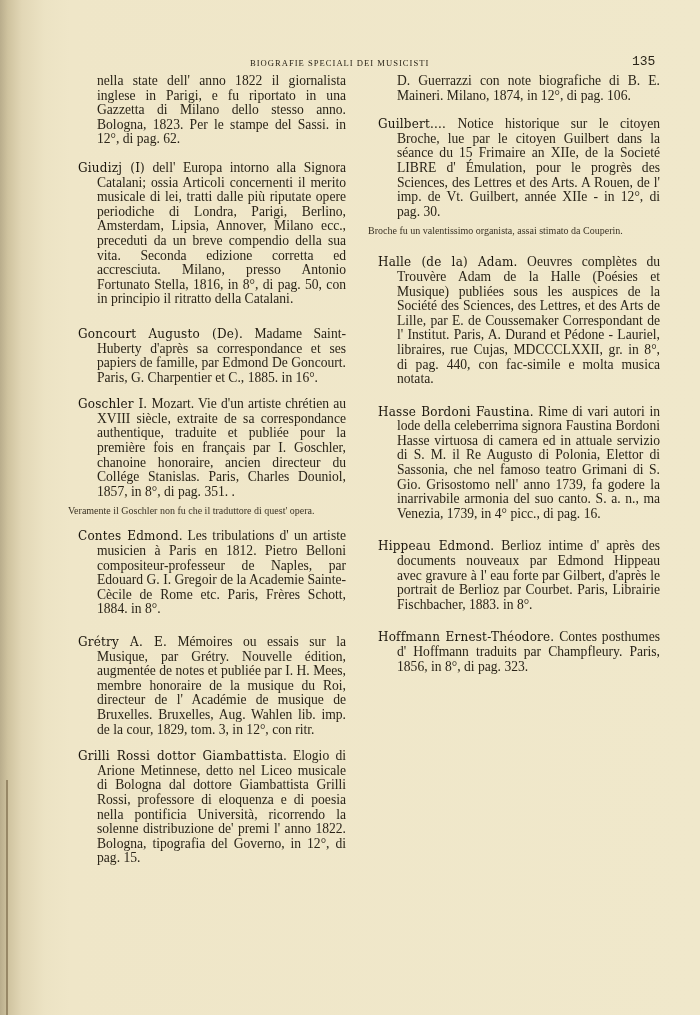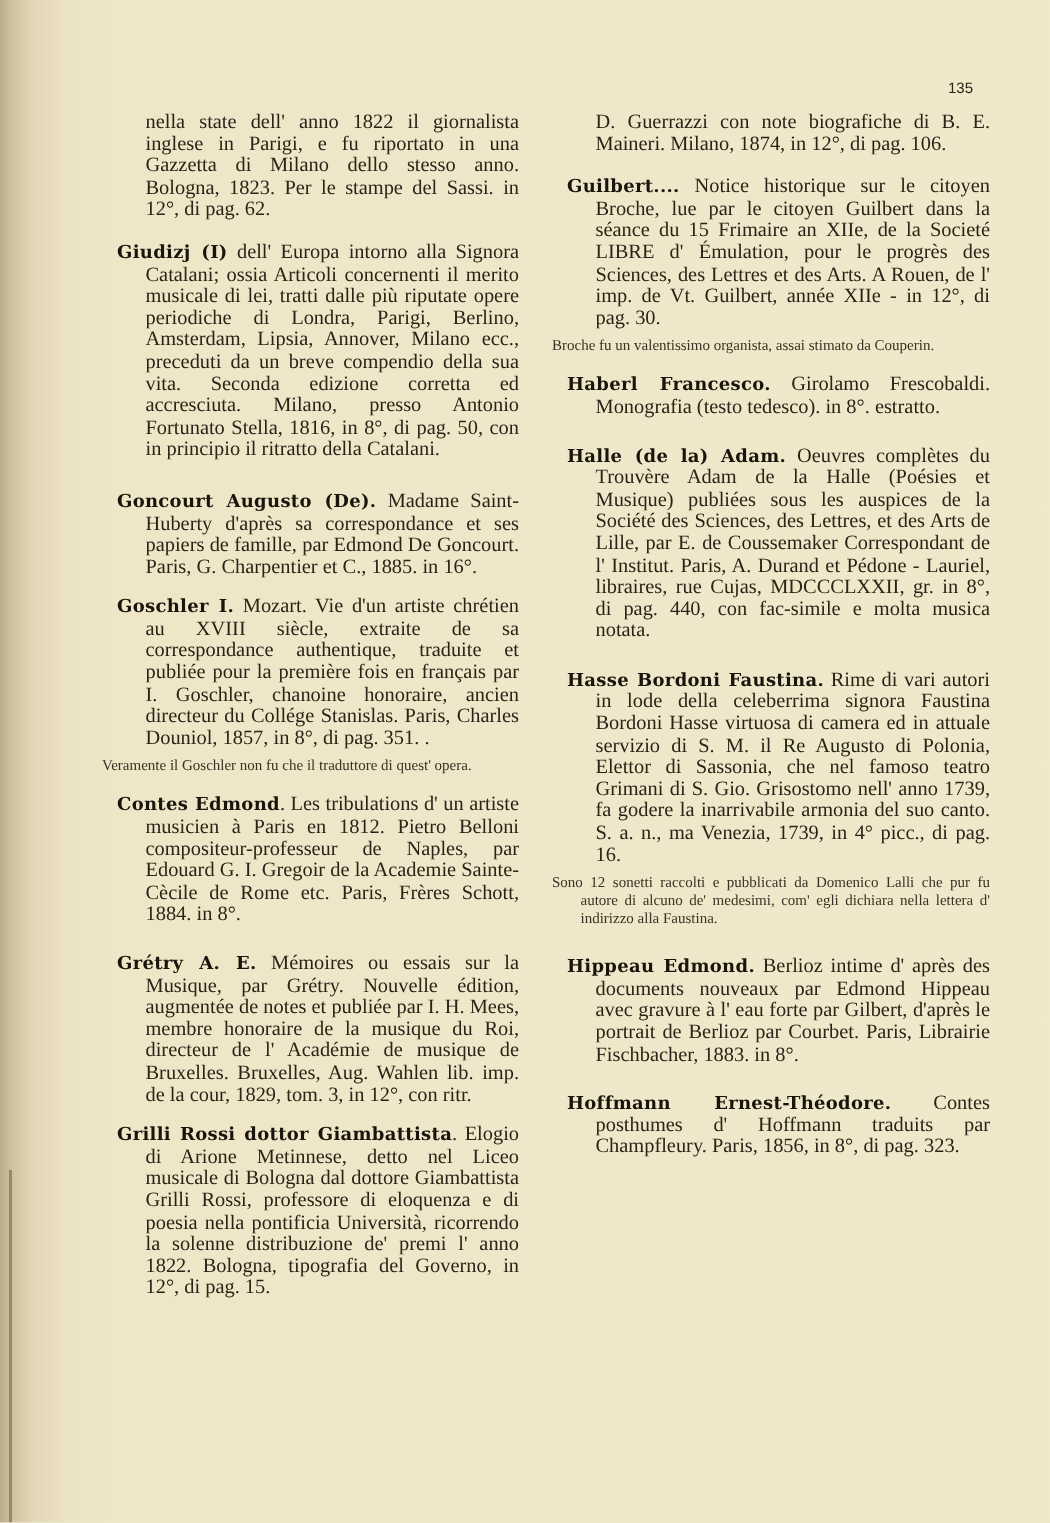--- a/index.html
+++ b/index.html
@@ -17,48 +17,49 @@
   .spine-line {
     position: absolute; left: 6px; top: 780px; width: 2px; height: 235px;
     background: #6b5a3a; opacity: 0.55;
   }
   .running-head {
     position: absolute; top: 58px; left: 250px; width: 320px;
     font-size: 8.6px; letter-spacing: 1px; text-align: left;
     font-family: "Liberation Serif", serif; color: #2a2418;
   }
   .page-number {
-    position: absolute; top: 54px; left: 632px; font-size: 10px;
-    font-family: Liberation Sans, sans-serif;
+    position: absolute; top: 54px; left: 632px; font-size: 13px;
+    font-family: Liberation Mono, monospace;
   }
   .col {
     position: absolute; top: 74px; width: 268px;
     font-family: "Liberation Serif", serif;
     font-size: 13.6px; line-height: 14.6px;
     text-align: justify;
   }
   .col.left { left: 78px; }
   .col.right { left: 378px; width: 282px; }
   .entry { margin: 0 0 12px 0; padding-left: 19px; text-indent: -19px; }
   .cont { margin: 0 0 12px 0; padding-left: 19px; text-indent: 0; }
   .head {
-    font-family: "DejaVu Serif", serif; font-weight: bold;
+    font-family: "DejaVu Serif", serif; font-weight: normal;
     font-size: 12px; letter-spacing: 0.2px; color: #1a150c;
   }
   .note {
     font-size: 10px; line-height: 12px; margin: -6px 0 12px -10px;
     padding-left: 19px; text-indent: -19px; color: #3a3224;
   }
 </style>
 </head>
 <body>
 
 <div class="page">
   <div class="spine-line"></div>
 
+  <div class="running-head">BIOGRAFIE SPECIALI DEI MUSICISTI</div>
   <div class="page-number">135</div>
 
   <div class="col left">
     <p class="cont" style="margin-bottom:14px">nella state dell' anno 1822 il giornalista inglese in Parigi, e fu riportato in una Gazzetta di Milano dello stesso anno. Bologna, 1823. Per le stampe del Sassi. in 12°, di pag. 62.</p>
 
     <p class="entry">
       <span class="head">Giudizj (I)</span><span> dell' Europa intorno alla Signora Catalani; ossia Articoli concernenti il merito musicale di lei, tratti dalle più riputate opere periodiche di Londra, Parigi, Berlino, Amsterdam, Lipsia, Annover, Milano ecc., preceduti da un breve compendio della sua vita. Seconda edizione corretta ed accresciuta. Milano, presso Antonio Fortunato Stella, 1816, in 8°, di pag. 50, con in principio il ritratto della Catalani.</span>
     </p>
 
     <p class="entry" style="margin-top:20px">
@@ -85,32 +86,28 @@
   </div>
 
   <div class="col right">
     <p class="cont" style="margin-bottom:14px">D. Guerrazzi con note biografiche di B. E. Maineri. Milano, 1874, in 12°, di pag. 106.</p>
 
     <p class="entry">
       <span class="head">Guilbert....</span><span> Notice historique sur le citoyen Broche, lue par le citoyen Guilbert dans la séance du 15 Frimaire an XIIe, de la Societé LIBRE d' Émulation, pour le progrès des Sciences, des Lettres et des Arts. A Rouen, de l' imp. de Vt. Guilbert, année XIIe - in 12°, di pag. 30.</span>
     </p>
     <p class="note">Broche fu un valentissimo organista, assai stimato da Couperin.</p>
 
-    <p class="entry">
-      <span class="head">Haberl Francesco.</span><span> Girolamo Frescobaldi. Monografia (testo tedesco). in 8°. estratto.</span>
-    </p>
 
     <p class="entry" style="margin-top:18px">
       <span class="head">Halle (de la) Adam.</span><span> Oeuvres complètes du Trouvère Adam de la Halle (Poésies et Musique) publiées sous les auspices de la Société des Sciences, des Lettres, et des Arts de Lille, par E. de Coussemaker Correspondant de l' Institut. Paris, A. Durand et Pédone - Lauriel, libraires, rue Cujas, MDCCCLXXII, gr. in 8°, di pag. 440, con fac-simile e molta musica notata.</span>
     </p>
 
     <p class="entry" style="margin-top:18px">
       <span class="head">Hasse Bordoni Faustina.</span><span> Rime di vari autori in lode della celeberrima signora Faustina Bordoni Hasse virtuosa di camera ed in attuale servizio di S. M. il Re Augusto di Polonia, Elettor di Sassonia, che nel famoso teatro Grimani di S. Gio. Grisostomo nell' anno 1739, fa godere la inarrivabile armonia del suo canto. S. a. n., ma Venezia, 1739, in 4° picc., di pag. 16.</span>
     </p>
-    <p class="note">Sono 12 sonetti raccolti e pubblicati da Domenico Lalli che pur fu autore di alcuno de' medesimi, com' egli dichiara nella lettera d' indirizzo alla Faustina.</p>
 
 
     <p class="entry" style="margin-top:18px">
       <span class="head">Hippeau Edmond.</span><span> Berlioz intime d' après des documents nouveaux par Edmond Hippeau avec gravure à l' eau forte par Gilbert, d'après le portrait de Berlioz par Courbet. Paris, Librairie Fischbacher, 1883. in 8°.</span>
     </p>
 
     <p class="entry" style="margin-top:18px">
       <span class="head">Hoffmann Ernest-Théodore.</span><span> Contes posthumes d' Hoffmann traduits par Champfleury. Paris, 1856, in 8°, di pag. 323.</span>
     </p>
   </div>

